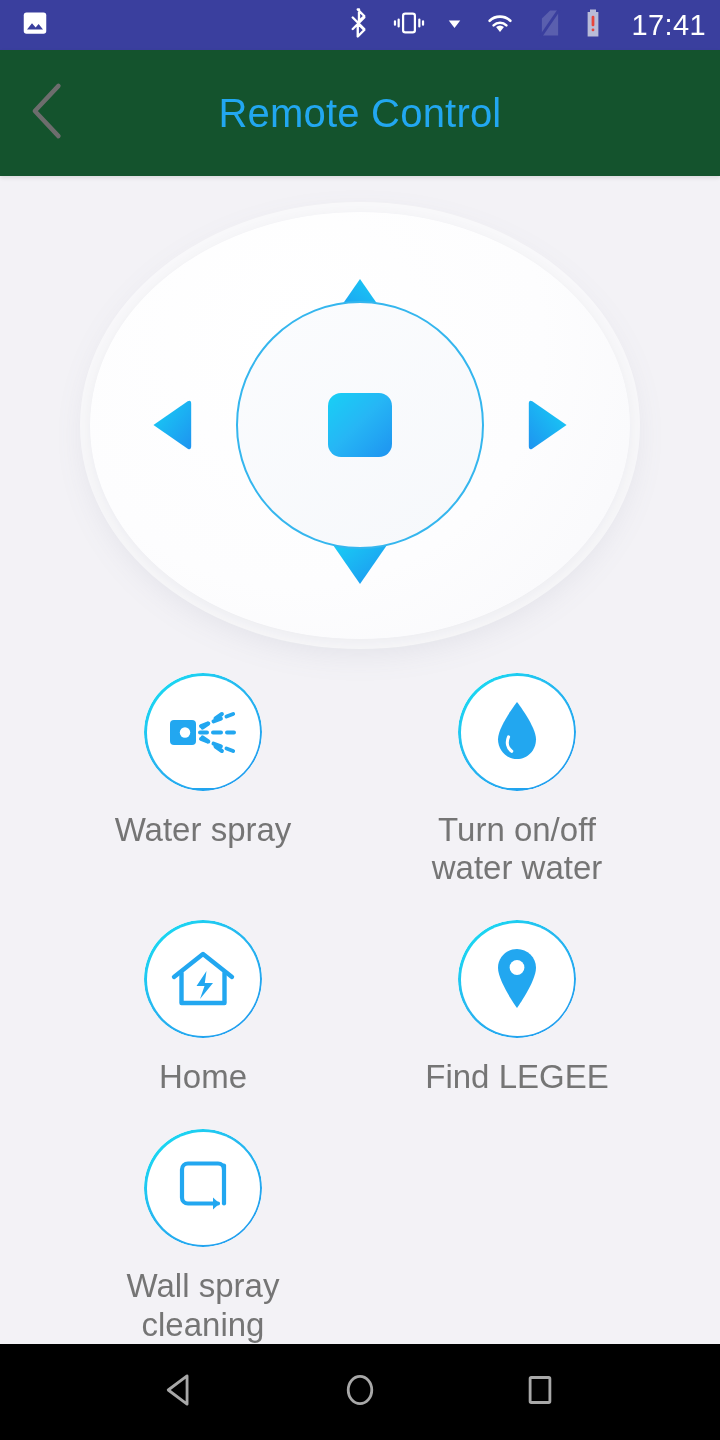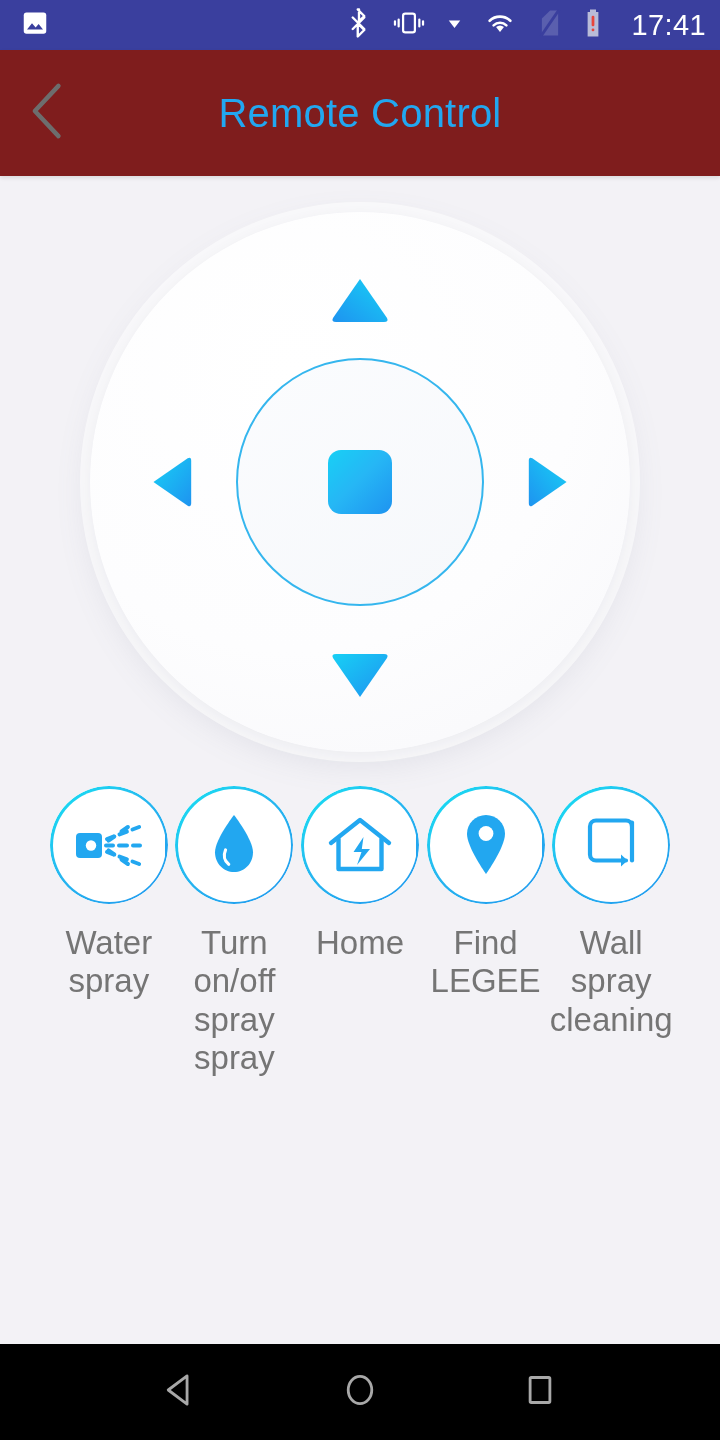--- a/index.html
+++ b/index.html
@@ -30,21 +30,21 @@
   .sb-right { margin-left:auto; display:flex; align-items:center; gap:23px; }
   .sb-time {
     font-size:29px; font-weight:400; color:#ffffff;
     letter-spacing:0.4px; margin-left:6px;
   }
   .sb-ico { display:block; }
 
   
   .appbar {
     height:126px; flex:0 0 126px;
-    background:#7f1d1d;
+    background:#14532d;
     display:flex; align-items:center;
     position:relative;
     box-shadow:0 2px 4px rgba(0,0,0,0.10);
     z-index:5;
   }
   .back-btn {
     width:96px; height:126px;
     display:flex; align-items:center; justify-content:center;
     cursor:pointer;
   }
@@ -110,22 +110,22 @@
     border-radius:13px;
     background:linear-gradient(135deg,#18d0f5 0%,#26b6f5 48%, #1e93f0 100%);
     cursor:pointer;
   }
 
   
   .grid {
     width:100%;
     margin-top:34px;
     display:grid;
-    grid-template-columns:repeat(5,1fr);
-    row-gap:21px;
+    grid-template-columns:repeat(2,1fr);
+    row-gap:33px;
     padding:0 46px;
   }
   .cell {
     display:flex; flex-direction:column;
     align-items:center;
   }
   .circle-btn {
     width:118px; height:118px;
     border-radius:50%;
     background:#ffffff;
@@ -343,21 +343,21 @@
       <div class="cell">
         <div class="circle-btn">
           <span>
             <svg width="52" height="66" viewBox="0 0 52 66">
               <path d="M26 3C26 3 7 27.5 7 40.2 7 51.3 15.5 60 26 60s19-8.7 19-19.8C45 27.5 26 3 26 3z" fill="#22a7f0"></path>
               <path d="M17.5 38c-2.2 5.2-1.2 11 3.2 14.2" stroke="#ffffff" stroke-width="3.2" fill="none" stroke-linecap="round"></path>
             </svg>
           </span>
         </div>
         <div class="cap">Turn on/off
-spray spray</div>
+water water</div>
       </div>
 
       <div class="cell">
         <div class="circle-btn">
           <span>
             <svg width="66" height="60" viewBox="0 0 66 60">
               <path d="M4 28L33 5l29 23" stroke="#22a7f0" stroke-width="4.4" fill="none" stroke-linecap="round" stroke-linejoin="round"></path>
               <path d="M11.5 24v30h43V24" stroke="#22a7f0" stroke-width="4.4" fill="none" stroke-linecap="round" stroke-linejoin="round"></path>
               <path d="M36.5 22l-10 15h8l-4.5 13 13-16h-8.2z" fill="#22a7f0"></path>
             </svg>

